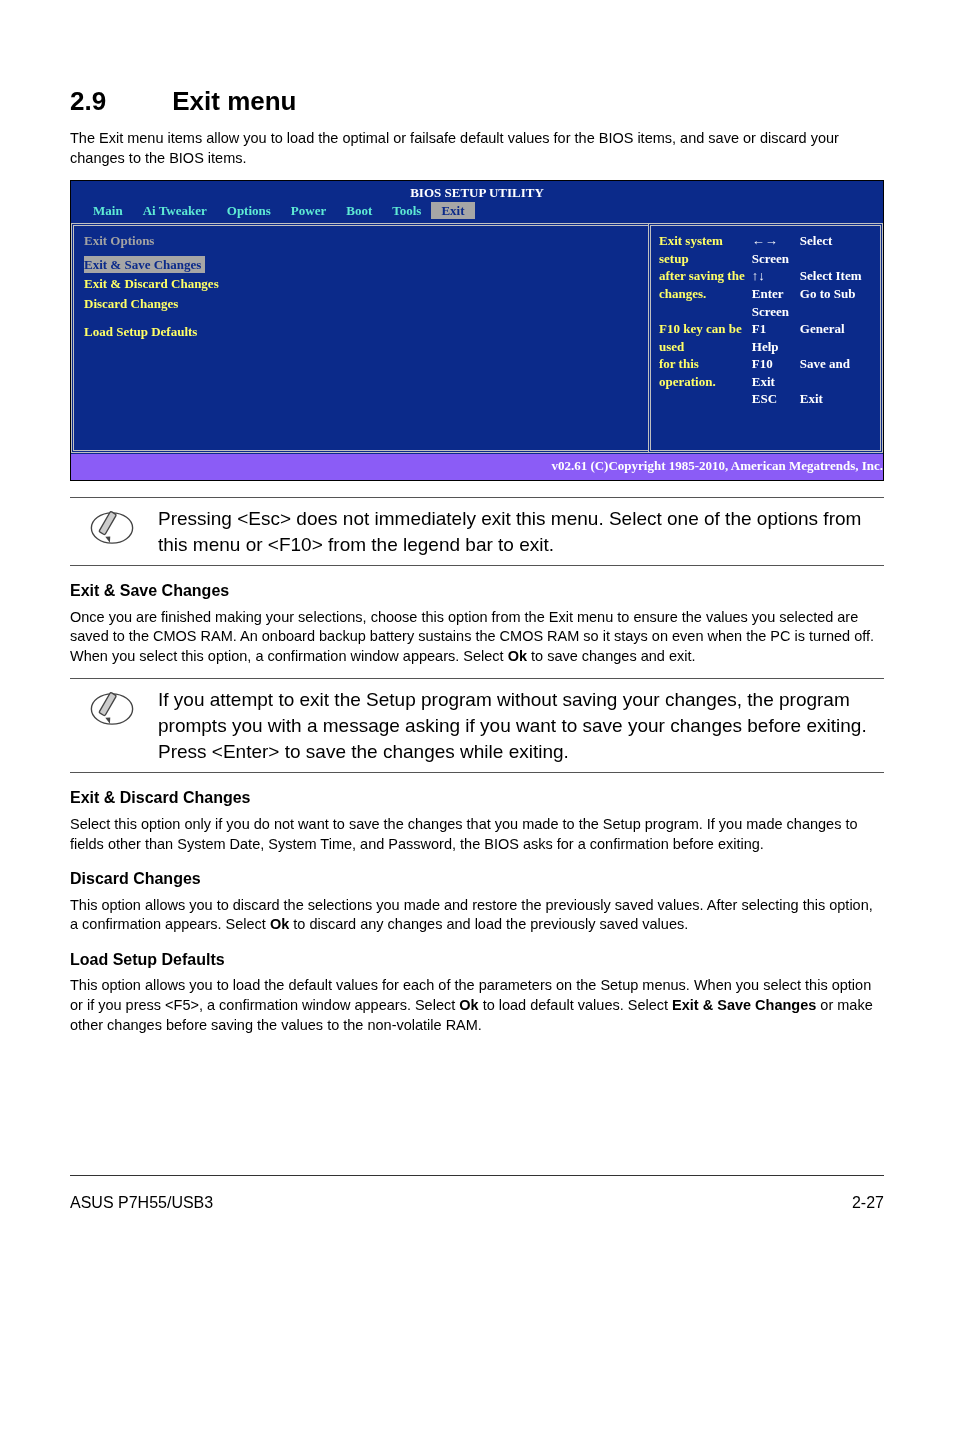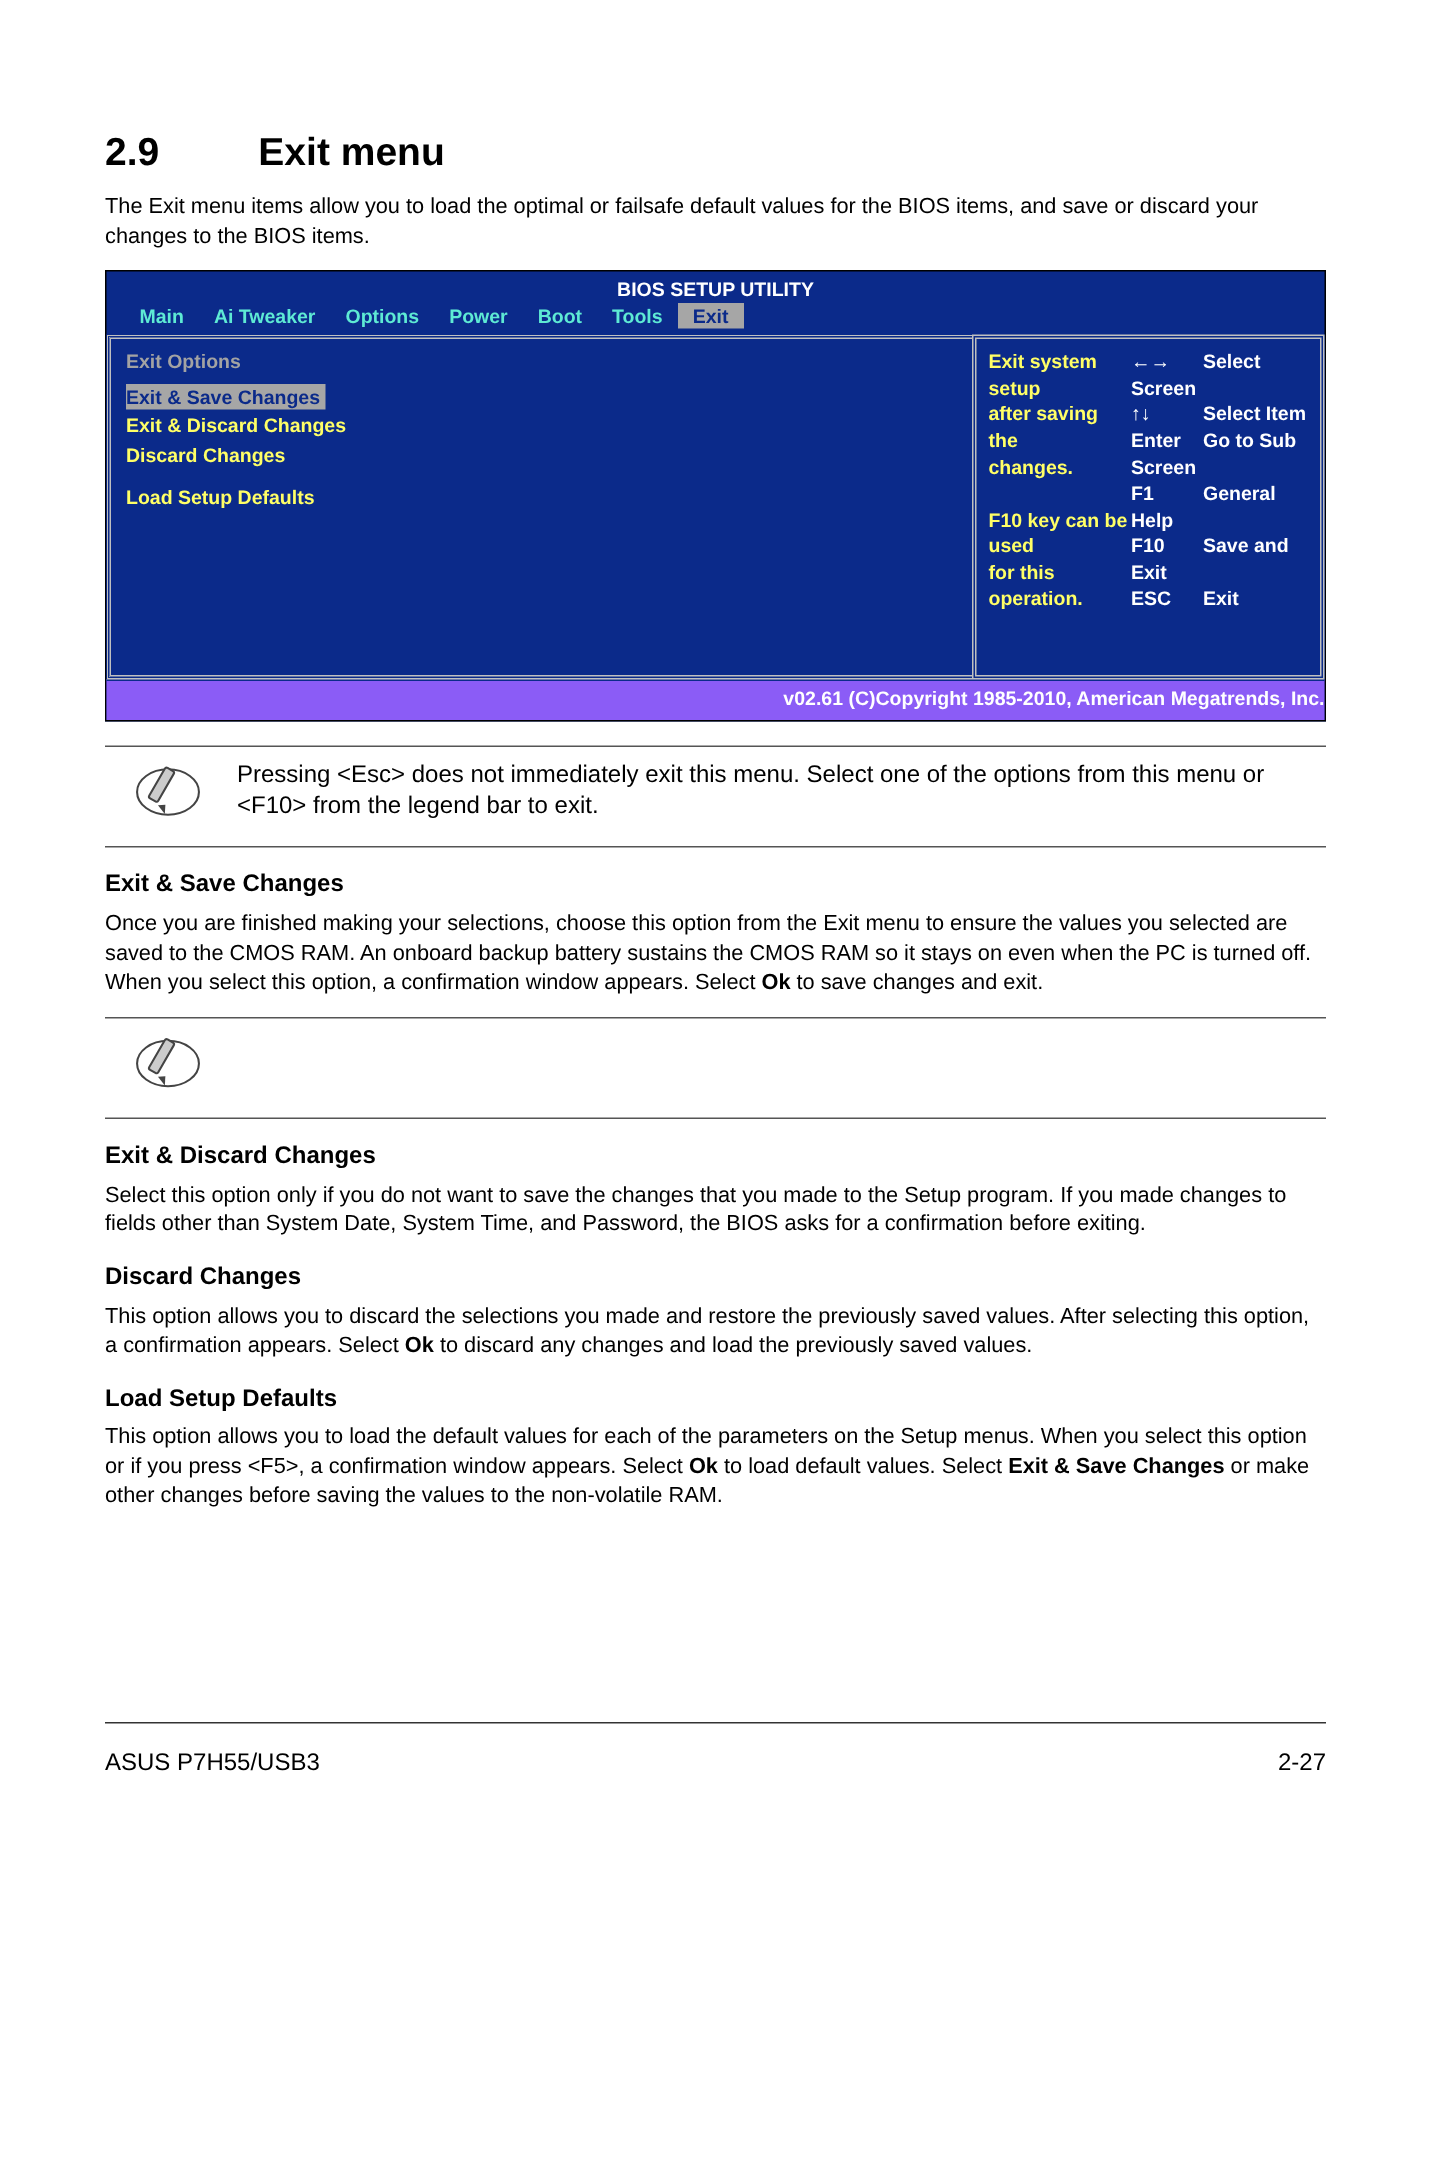--- a/index.html
+++ b/index.html
@@ -32,21 +32,21 @@
     .sub-heading {
       font-weight: bold;
       font-size: 16px;
       margin-top: 14px;
       margin-bottom: 6px;
     }
     
     .bios-container {
       border: 1px solid #000;
       background: #0b2a8a;
-      font-family: Liberation Sans, sans-serif;
+      font-family: Liberation Serif, serif;
       font-size: 13px;
       color: #fff;
       margin: 10px 0 16px 0;
       line-height: 1.35;
     }
     .bios-header {
       padding: 3px 10px 0 10px;
     }
     .bios-title {
       text-align: center;
@@ -131,21 +131,21 @@
       border-bottom: 1px solid #555;
       padding: 8px 0;
       margin: 10px 0 14px 0;
     }
     .note-box .icon {
       width: 44px;
       height: 44px;
       flex-shrink: 0;
     }
     .note-box .note-text {
-      font-size: 16px;
+      font-size: 19px;
       line-height: 1.35;
     }
     .icon-wrap {
       margin-left: 20px;
       margin-right: 10px;
     }
     .page-footer {
       margin-top: 140px;
       border-top: 1px solid #333;
       padding-top: 16px;
@@ -226,20 +226,21 @@
 </p>
 
 <div class="note-box">
   <div class="icon-wrap">
     <svg class="icon" viewBox="0 0 64 64">
       <ellipse cx="32" cy="32" rx="30" ry="22" fill="none" stroke="#444" stroke-width="2"></ellipse>
       <rect x="18" y="12" width="10" height="34" rx="2" fill="#ccc" stroke="#444" stroke-width="2" transform="rotate(30 32 32)"></rect>
       <polygon points="30,48 36,44 40,52" fill="#444" transform="rotate(30 32 32)"></polygon>
     </svg>
   </div>
+  <div class="note-text">If you attempt to exit the Setup program without saving your changes, the program prompts you with a message asking if you want to save your changes before exiting. Press &lt;Enter&gt; to save the changes while exiting.</div>
 </div>
 
 <div class="sub-heading">Exit &amp; Discard Changes</div>
 <p class="body-text">Select this option only if you do not want to save the changes that you  made to the Setup program. If you made changes to fields other than System Date, System Time, and Password, the BIOS asks for a confirmation before exiting.</p>
 
 <div class="sub-heading">Discard Changes</div>
 <p class="body-text">
   <span>This option allows you to discard the selections you made and restore the previously saved values. After selecting this option, a confirmation appears. Select </span><b>Ok</b><span> to discard any changes and load the previously saved values.</span>
 </p>
 

